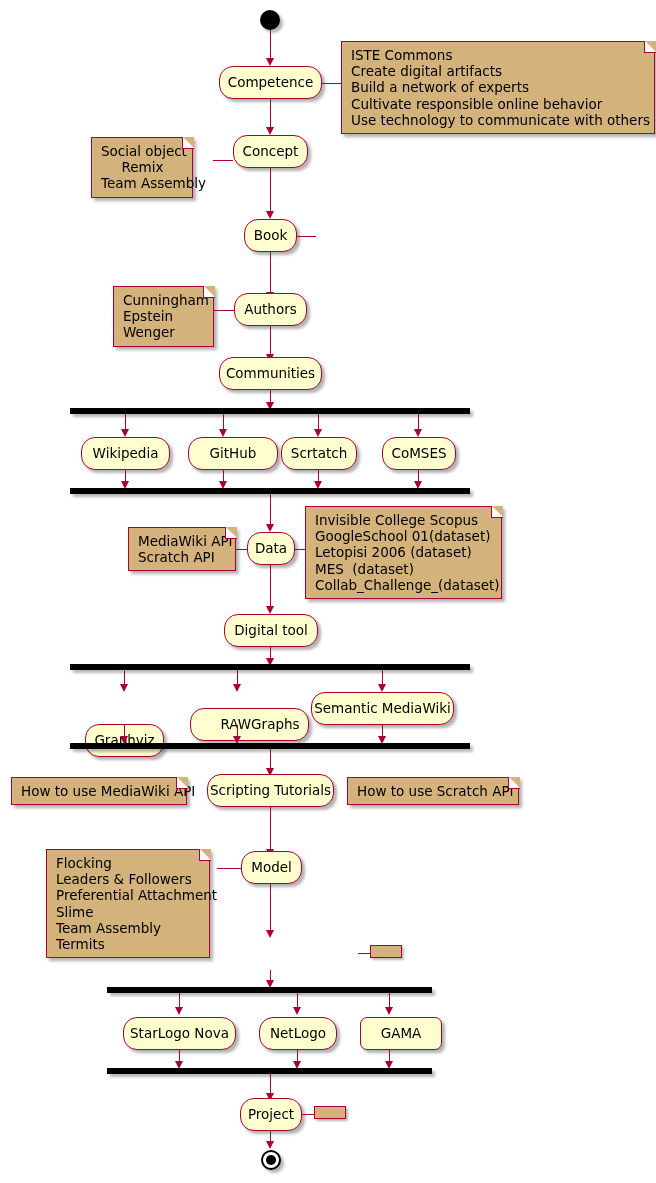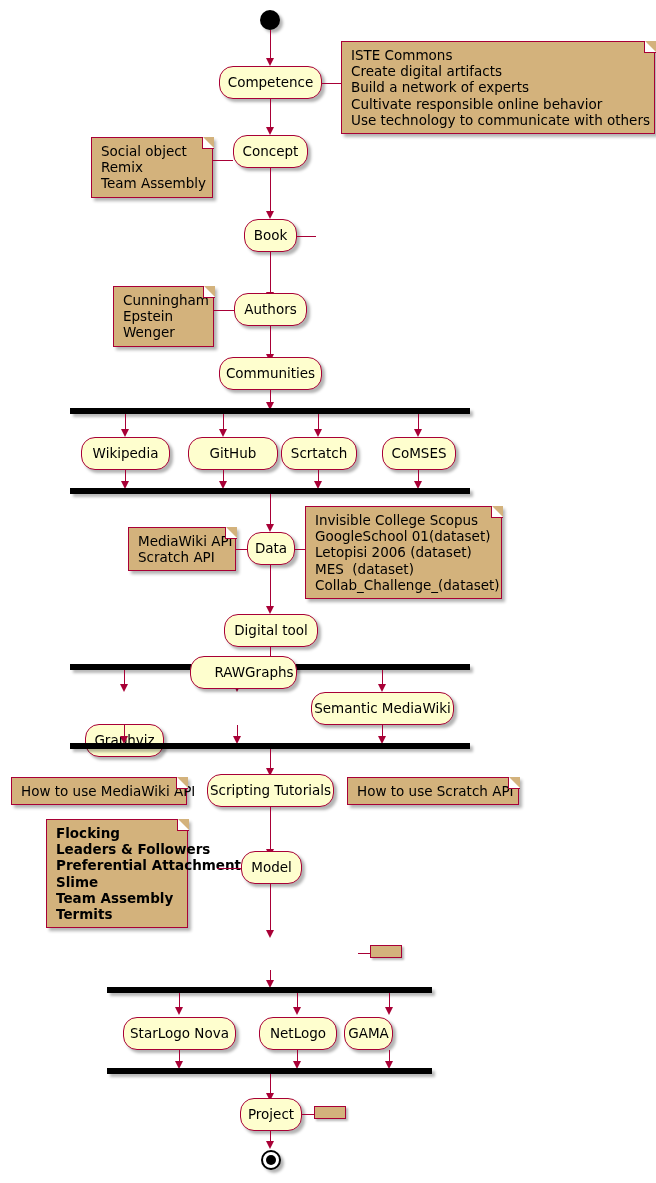--- a/index.html
+++ b/index.html
@@ -158,21 +158,21 @@
 Create digital artifacts
 Build a network of experts
 Cultivate responsible online behavior
 Use technology to communicate with others</div>
   <div class="note-link" style="left:322px; top:83px; width:19px;"></div>
 
   <div class="arrow" style="left:270.2px; top:99px; height:30px;"></div>
   <div class="arrow-head" style="left:266px; top:127px;"></div>
 
   <div class="node" style="left:233px; top:135px; width:75px;">Concept</div>
-  <div class="note" style="left:91px; top:137px; width:122px;">Social object
+  <div class="note" style="left:91px; top:137px; width:102px;text-align:center;">Social object
 Remix
 Team Assembly</div>
   <div class="note-link" style="left:213px; top:160px; width:20px;"></div>
 
   <div class="arrow" style="left:270.2px; top:168px; height:45px;"></div>
   <div class="arrow-head" style="left:266px; top:211px;"></div>
 
   <div class="node" style="left:244px; top:219px; width:53px;">Book</div>
   <div class="note-link" style="left:297px; top:236px; width:19px;"></div>
 
@@ -245,21 +245,21 @@
   <div class="bar" style="left:70px; top:664px; width:400px;"></div>
 
   <div class="arrow" style="left:124.2px; top:670px; height:16px;"></div>
   <div class="arrow-head" style="left:120px; top:684px;"></div>
   <div class="arrow" style="left:237.2px; top:670px; height:16px;"></div>
   <div class="arrow-head" style="left:233px; top:684px;"></div>
   <div class="arrow" style="left:382.2px; top:670px; height:16px;"></div>
   <div class="arrow-head" style="left:378px; top:684px;"></div>
 
   <div class="node" style="left:85px; top:692px; width:79px;margin-top:32px;">Graphviz</div>
-  <div class="node" style="left:190px; top:656px; width:107px;padding-left:32px;">RAWGraphs</div>
+  <div class="node" style="left:190px; top:708px; width:119px;padding-left:32px;">RAWGraphs</div>
   <div class="node" style="left:311px; top:692px; width:143px;">Semantic MediaWiki</div>
 
   <div class="arrow" style="left:124.2px; top:725px; height:14px;"></div>
   <div class="arrow-head" style="left:120px; top:736px;"></div>
   <div class="arrow" style="left:237.2px; top:725px; height:14px;"></div>
   <div class="arrow-head" style="left:233px; top:736px;"></div>
   <div class="arrow" style="left:382.2px; top:725px; height:14px;"></div>
   <div class="arrow-head" style="left:378px; top:736px;"></div>
 
   <div class="bar" style="left:70px; top:743px; width:400px;"></div>
@@ -268,21 +268,21 @@
   <div class="arrow-head" style="left:266px; top:768px;"></div>
 
   <div class="node" style="left:207px; top:774px; width:127px;">Scripting Tutorials</div>
   <div class="note" style="left:11px; top:777px; width:176px;">How to use MediaWiki API</div>
   <div class="note" style="left:347px; top:777px; width:172px;">How to use Scratch API</div>
 
   <div class="arrow" style="left:270.2px; top:807px; height:44px;"></div>
   <div class="arrow-head" style="left:266px; top:849px;"></div>
 
   <div class="node" style="left:241px; top:851px; width:61px;">Model</div>
-  <div class="note" style="left:46px; top:819px; width:142px;font-weight:bold;">Flocking
+  <div class="note" style="left:46px; top:849px; width:164px;">Flocking
 Leaders &amp; Followers
 Preferential Attachment
 Slime
 Team Assembly
 Termits</div>
   <div class="note-link" style="left:217px; top:868px; width:24px;"></div>
 
   <div class="arrow" style="left:270.2px; top:884px; height:48px;"></div>
   <div class="arrow-head" style="left:266px; top:930px;"></div>
 
@@ -296,21 +296,21 @@
 
   <div class="arrow" style="left:179.2px; top:993px; height:16px;"></div>
   <div class="arrow-head" style="left:175px; top:1007px;"></div>
   <div class="arrow" style="left:297.2px; top:993px; height:16px;"></div>
   <div class="arrow-head" style="left:293px; top:1007px;"></div>
   <div class="arrow" style="left:389.2px; top:993px; height:16px;"></div>
   <div class="arrow-head" style="left:385px; top:1007px;"></div>
 
   <div class="node" style="left:123px; top:1017px; width:113px;">StarLogo Nova</div>
   <div class="node" style="left:259px; top:1017px; width:78px;">NetLogo</div>
-  <div class="node" style="left:344px; top:1017px; width:49px;">GAMA</div>
+  <div class="node" style="left:360px; top:1017px; width:82px;border-radius:7px;">GAMA</div>
 
   <div class="arrow" style="left:179.2px; top:1050px; height:14px;"></div>
   <div class="arrow-head" style="left:175px; top:1061px;"></div>
   <div class="arrow" style="left:297.2px; top:1050px; height:14px;"></div>
   <div class="arrow-head" style="left:293px; top:1061px;"></div>
   <div class="arrow" style="left:389.2px; top:1050px; height:14px;"></div>
   <div class="arrow-head" style="left:385px; top:1061px;"></div>
 
   <div class="bar" style="left:107px; top:1068px; width:325px;"></div>
 

